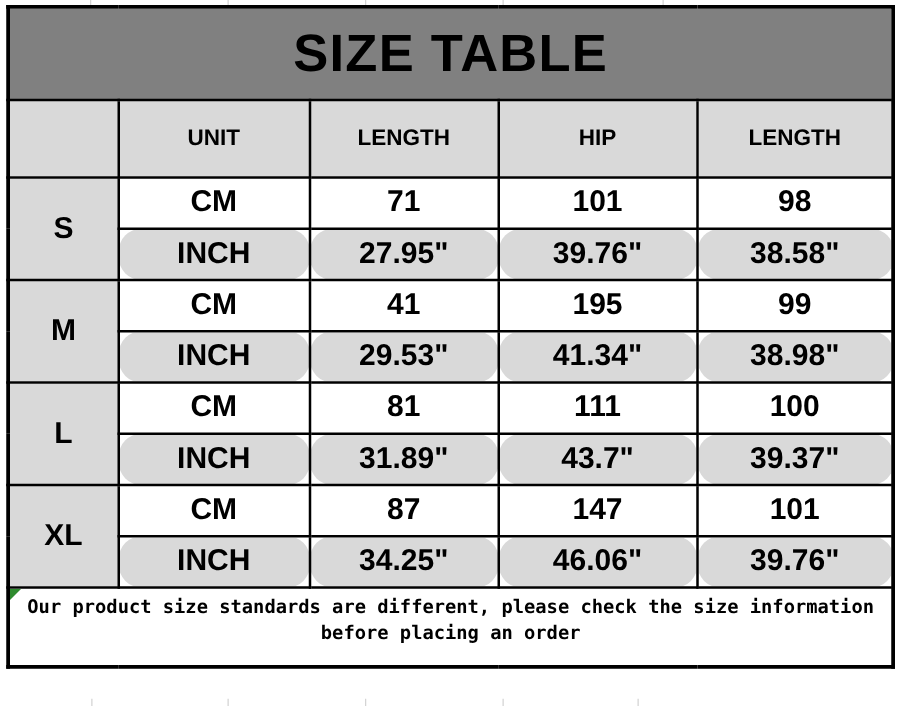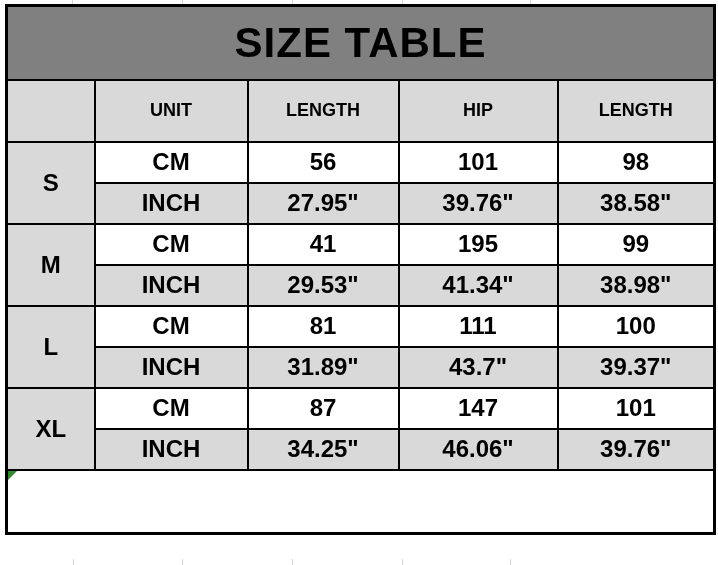--- a/index.html
+++ b/index.html
@@ -48,21 +48,21 @@
   tr.header-row td { height: 62px; background: #d9d9d9; font-size: 18px; }
   td.diag-cell {
     background:
       linear-gradient(to bottom right,
         transparent 0 calc(50% - 1px),
         #1a1a1a calc(50% - 1px) calc(50% + 1px),
         transparent calc(50% + 1px) 100%) #ffffff;
   }
   tr.data-row td { height: 41px; font-size: 24px; }
   tr.cm-row td { background: #ffffff; }
-  tr.inch-row td { background: #d9d9d9; }
+  tr.inch-row td { background: #d9d9d9; border-radius: 18px; }
   td.size-cell { background: #d9d9d9 !important; font-size: 27px; }
   td.note-cell {
     height: 64px;
     background: #ffffff;
     position: relative;
     font-family: "DejaVu Sans Mono", "Liberation Mono", monospace;
     font-size: 15px;
     line-height: 1.45;
     padding: 4px 8px 14px 8px;
     vertical-align: top;
@@ -106,21 +106,21 @@
         <td class="diag-cell"></td>
         <td>UNIT</td>
         <td>LENGTH</td>
         <td>HIP</td>
         <td>LENGTH</td>
       </tr>
 
       <tr class="data-row cm-row">
         <td rowspan="2" class="size-cell">S</td>
         <td>CM</td>
-        <td>56</td>
+        <td>71</td>
         <td>101</td>
         <td>98</td>
       </tr>
       <tr class="data-row inch-row">
         <td>INCH</td>
         <td>27.95"</td>
         <td>39.76"</td>
         <td>38.58"</td>
       </tr>
 
@@ -162,20 +162,21 @@
       <tr class="data-row inch-row">
         <td>INCH</td>
         <td>34.25"</td>
         <td>46.06"</td>
         <td>39.76"</td>
       </tr>
 
       <tr>
         <td colspan="5" class="note-cell">
           <span class="note-marker"></span>
+          <div class="note-text">Our product size standards are different, please check the size information before placing an order</div>
         </td>
       </tr>
     </tbody>
   </table>
 
   <div class="tick bottom" style="left:73px"></div>
   <div class="tick bottom" style="left:182px"></div>
   <div class="tick bottom" style="left:292px"></div>
   <div class="tick bottom" style="left:402px"></div>
   <div class="tick bottom" style="left:510px"></div>

